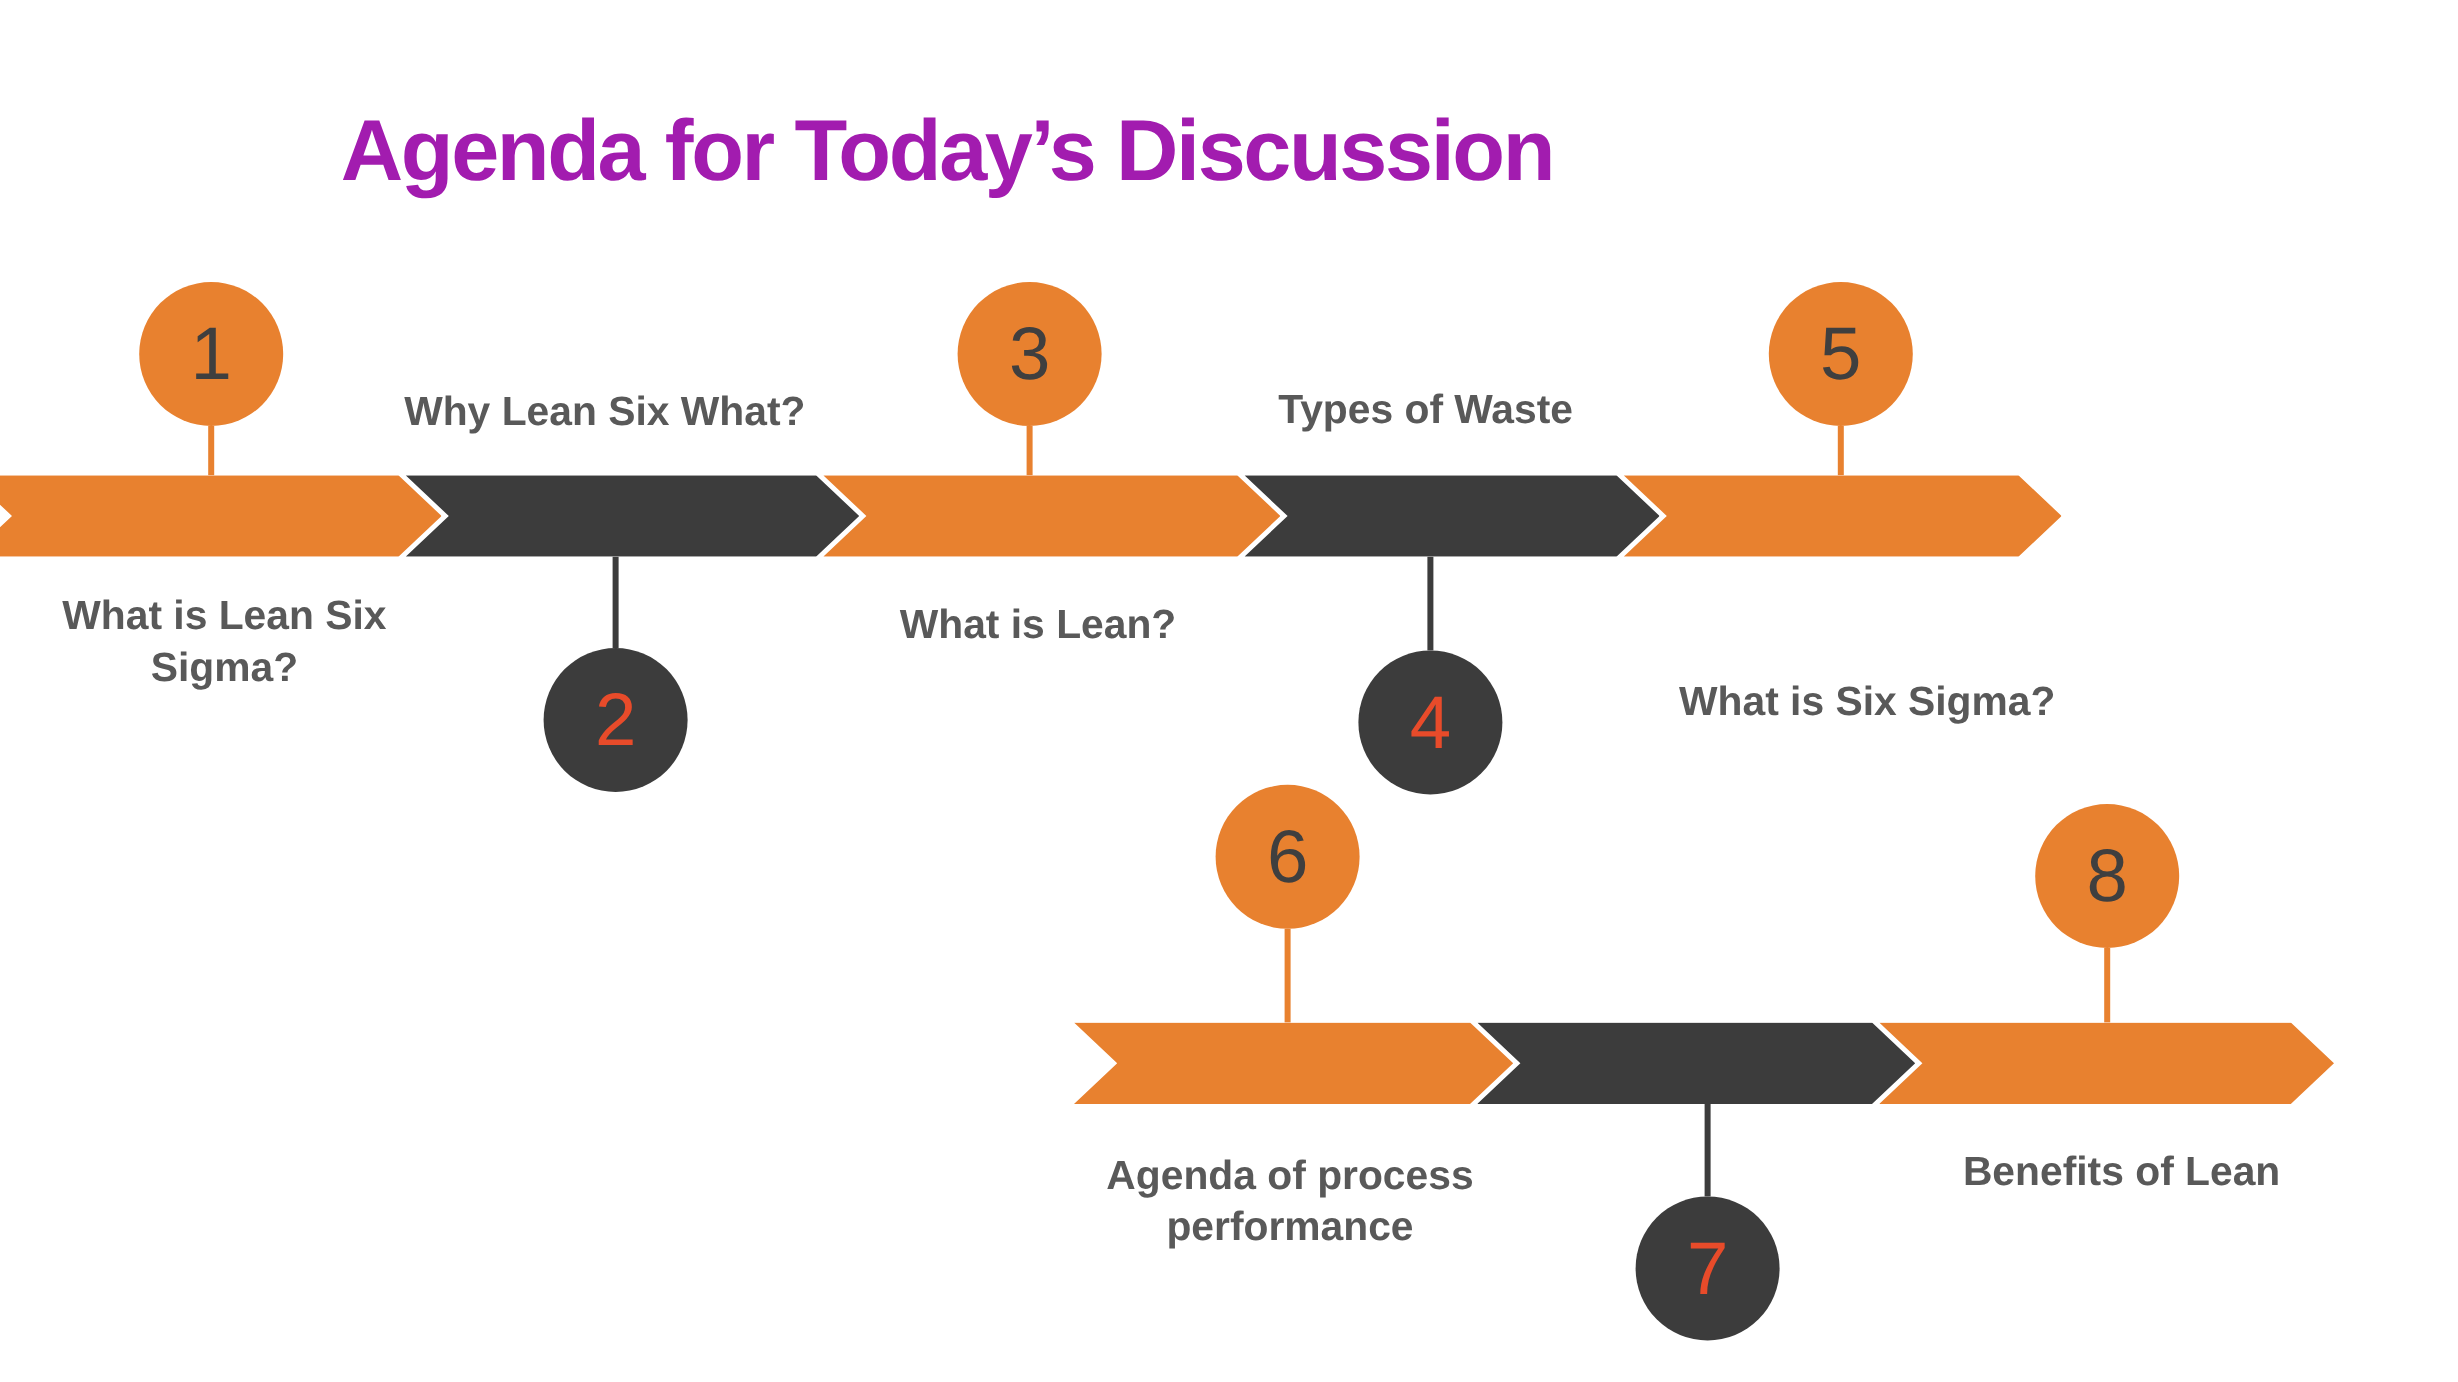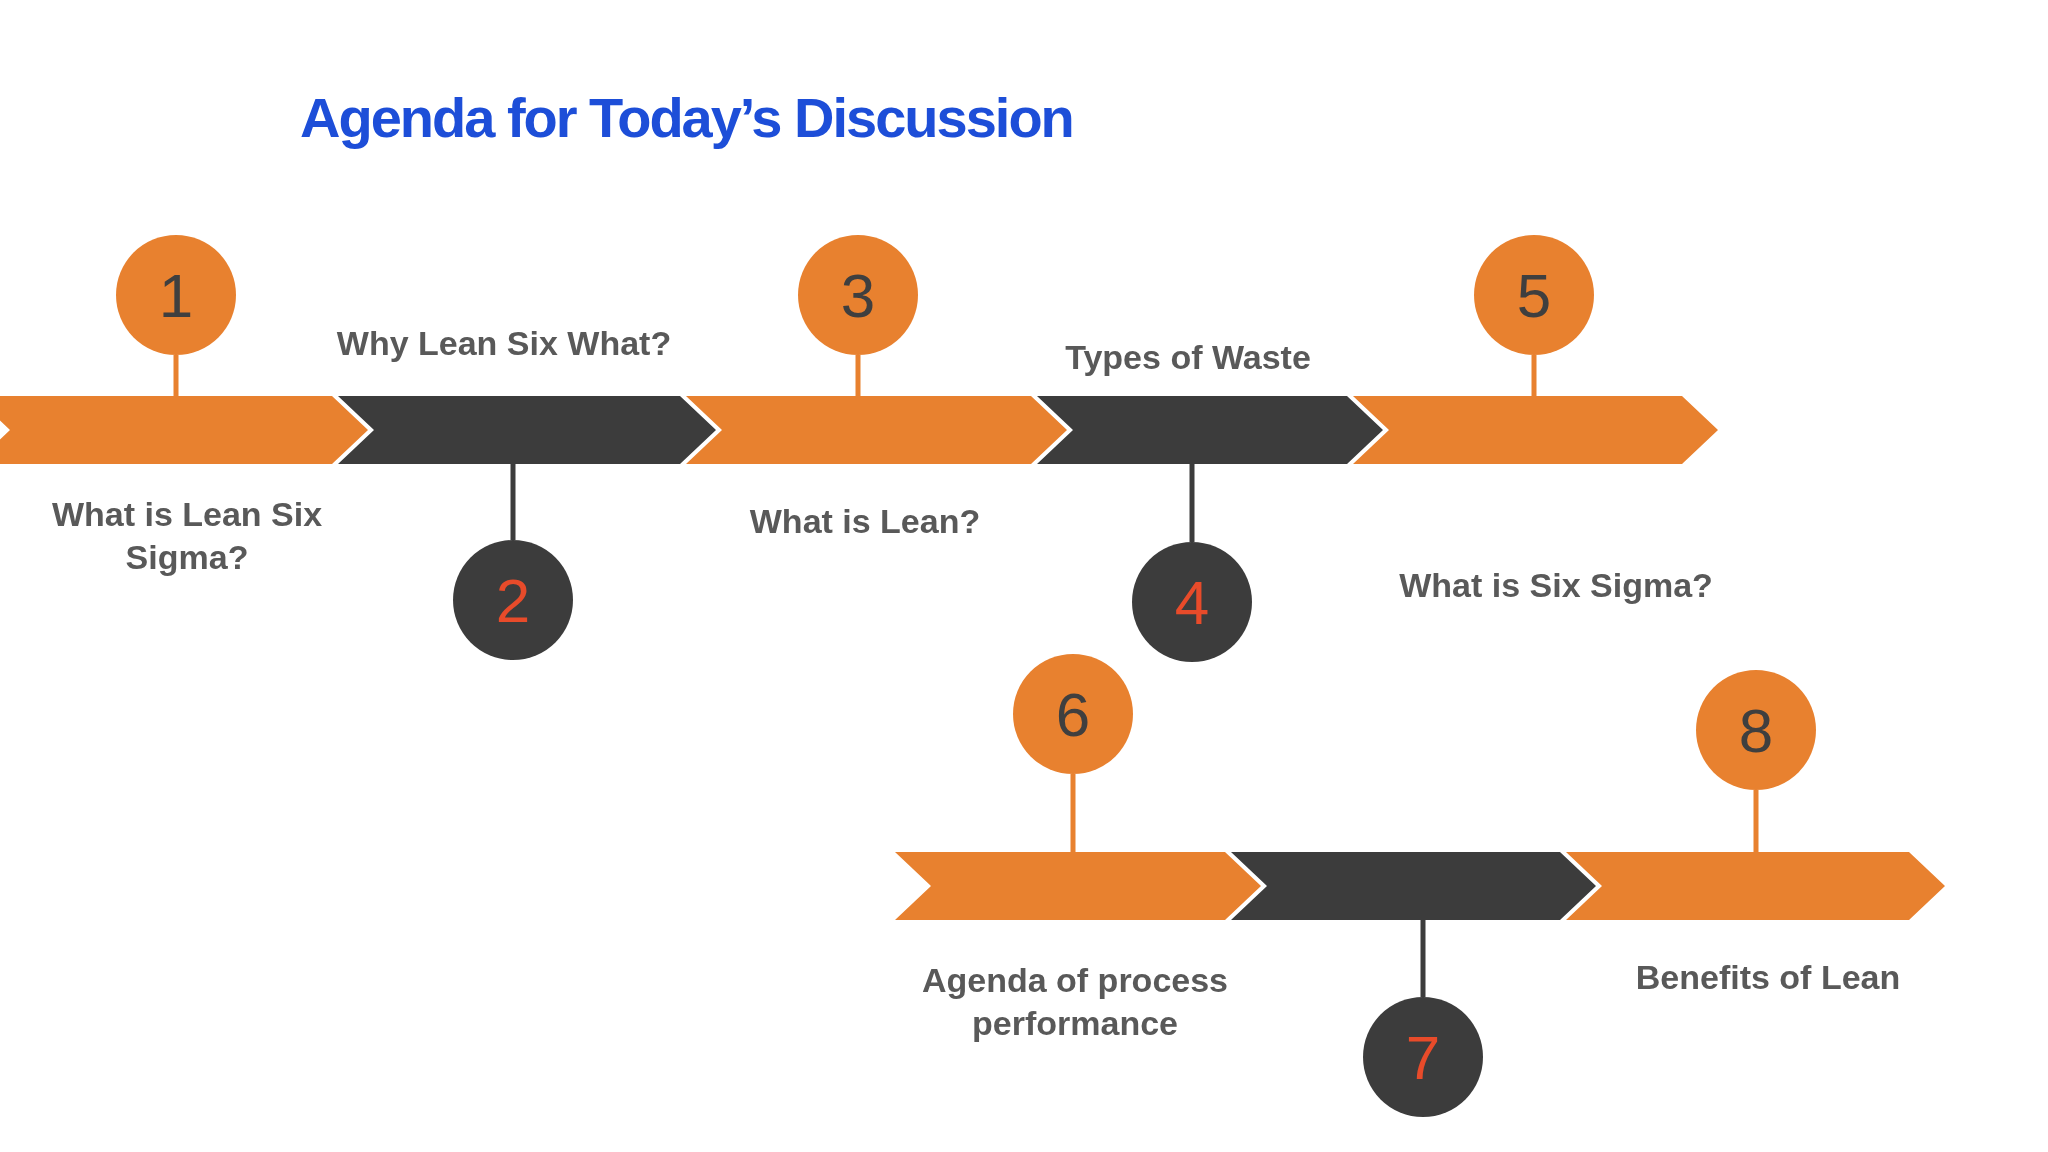--- a/index.html
+++ b/index.html
@@ -6,26 +6,26 @@
   #stage {
     position: relative;
     width: 2048px;
     height: 1152px;
     background: #ffffff;
     overflow: hidden;
     font-family: "Liberation Sans", sans-serif;
   }
   .title {
     position: absolute;
-    left: 300px;
+    left: 284px;
     top: 85px;
-    font-size: 56px;
+    font-size: 72px;
     font-weight: bold;
     letter-spacing: -2px;
-    color: #1d4ed8;
+    color: #a21caf;
     white-space: nowrap;
   }
   
   .seg {
     position: absolute;
     height: 68px;
     clip-path: polygon(0 0, calc(100% - 36px) 0, 100% 50%, calc(100% - 36px) 100%, 0 100%, 36px 50%);
   }
   .seg.orange { background: #E8812F; }
   .seg.dark   { background: #3C3C3C; }
@@ -102,21 +102,21 @@
   <div class="stem orange" style="left:858px; top:355px; height:41px;"></div>
   <div class="circle orange" style="left:858px; top:295px;">
     <span>3</span>
   </div>
   <div class="label" style="left:865px; top:521px;text-align:right;">What is Lean?</div>
 
   <div class="stem dark" style="left:1192px; top:464px; height:78px;"></div>
   <div class="circle dark" style="left:1192px; top:602px;">
     <span>4</span>
   </div>
-  <div class="label" style="left:1188px; top:357px;text-align:center;">Types of Waste</div>
+  <div class="label" style="left:1188px; top:342px;text-align:center;">Types of Waste</div>
 
   <div class="stem orange" style="left:1534px; top:355px; height:41px;"></div>
   <div class="circle orange" style="left:1534px; top:295px;">
     <span>5</span>
   </div>
   <div class="label" style="left:1556px; top:585px;">What is Six Sigma?</div>
 
   <div class="stem orange" style="left:1073px; top:774px; height:78px;"></div>
   <div class="circle orange" style="left:1073px; top:714px;">
     <span>6</span>

